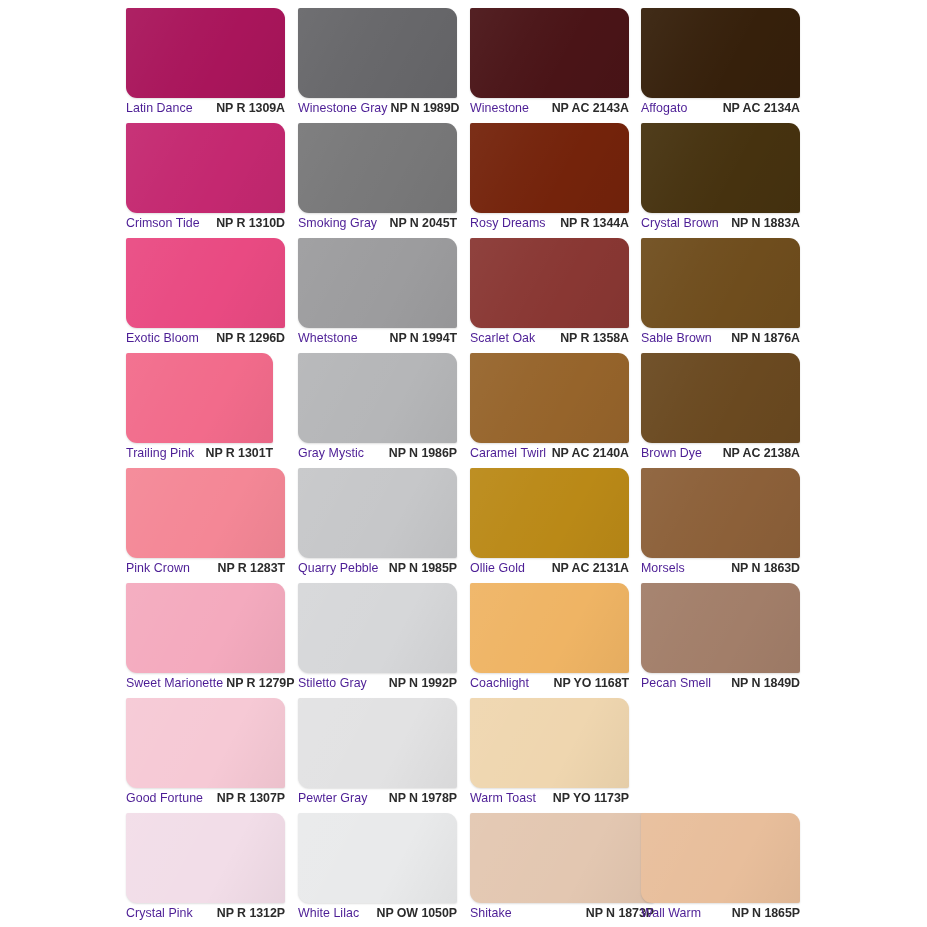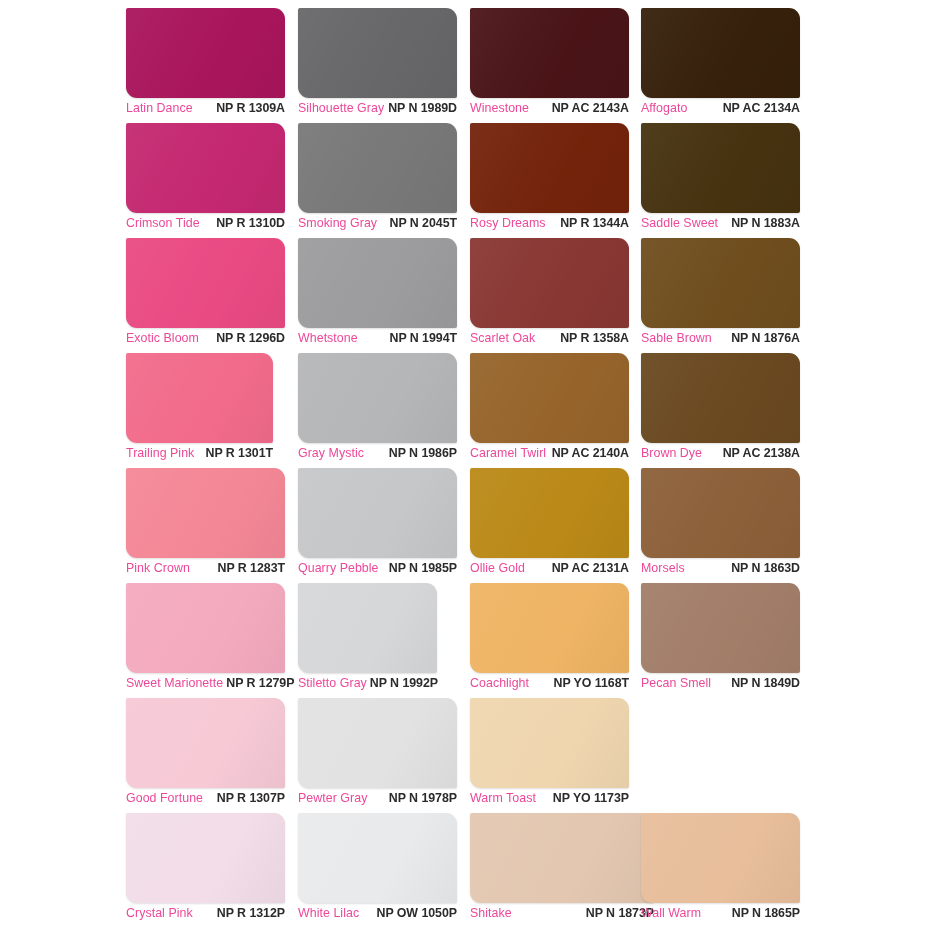--- a/index.html
+++ b/index.html
@@ -73,21 +73,21 @@
     height: 22px;
     display: flex;
     align-items: flex-start;
     justify-content: space-between;
     white-space: nowrap;
     line-height: 17px;
   }
 
   .swatch-name {
     font-size: 12.4px;
-    color: #ec4899;
+    color: #4c1d95;
     font-weight: 400;
     letter-spacing: 0.05px;
     padding-right: 3px;
   }
 
   .swatch-code {
     font-size: 12.4px;
     color: #2b2b2b;
     font-weight: 700;
     letter-spacing: -0.05px;
@@ -101,21 +101,21 @@
       <div class="swatch-cell col-0" style="width: 159px;">
         <div class="chip" title="Latin Dance" style="background: rgb(169, 21, 91);"></div>
         <div class="caption">
           <span class="swatch-name">Latin Dance</span>
           <span class="swatch-code">NP R 1309A</span>
         </div>
       </div>
       <div class="swatch-cell col-1" style="width: 159px;">
         <div class="chip" title="Silhouette Gray" style="background: rgb(103, 103, 106);"></div>
         <div class="caption">
-          <span class="swatch-name">Silhouette Gray</span>
+          <span class="swatch-name">Winestone Gray</span>
           <span class="swatch-code">NP N 1989D</span>
         </div>
       </div>
       <div class="swatch-cell col-2" style="width: 159px;">
         <div class="chip" title="Winestone" style="background: rgb(74, 20, 23);"></div>
         <div class="caption">
           <span class="swatch-name">Winestone</span>
           <span class="swatch-code">NP AC 2143A</span>
         </div>
       </div>
@@ -145,21 +145,21 @@
       <div class="swatch-cell col-2" style="width: 159px;">
         <div class="chip" title="Rosy Dreams" style="background: rgb(116, 35, 11);"></div>
         <div class="caption">
           <span class="swatch-name">Rosy Dreams</span>
           <span class="swatch-code">NP R 1344A</span>
         </div>
       </div>
       <div class="swatch-cell col-3" style="width: 159px;">
         <div class="chip" title="Saddle Brown" style="background: rgb(70, 50, 15);"></div>
         <div class="caption">
-          <span class="swatch-name">Saddle Sweet</span>
+          <span class="swatch-name">Crystal Brown</span>
           <span class="swatch-code">NP N 1883A</span>
         </div>
       </div>
     </div>
     <div class="swatch-row" style="top: 238px;">
       <div class="swatch-cell col-0" style="width: 159px;">
         <div class="chip" title="Exotic Bloom" style="background: rgb(233, 74, 130);"></div>
         <div class="caption">
           <span class="swatch-name">Exotic Bloom</span>
           <span class="swatch-code">NP R 1296D</span>
@@ -248,21 +248,21 @@
       </div>
     </div>
     <div class="swatch-row" style="top: 583px;">
       <div class="swatch-cell col-0" style="width: 159px;">
         <div class="chip" title="Sweet Marionette" style="background: rgb(244, 170, 190);"></div>
         <div class="caption">
           <span class="swatch-name">Sweet Marionette</span>
           <span class="swatch-code">NP R 1279P</span>
         </div>
       </div>
-      <div class="swatch-cell col-1" style="width: 139px;">
+      <div class="swatch-cell col-1" style="width: 159px;">
         <div class="chip" title="Stiletto Gray" style="background: rgb(214, 215, 217);"></div>
         <div class="caption">
           <span class="swatch-name">Stiletto Gray</span>
           <span class="swatch-code">NP N 1992P</span>
         </div>
       </div>
       <div class="swatch-cell col-2" style="width: 159px;">
         <div class="chip" title="Coachlight" style="background: rgb(239, 180, 100);"></div>
         <div class="caption">
           <span class="swatch-name">Coachlight</span>

